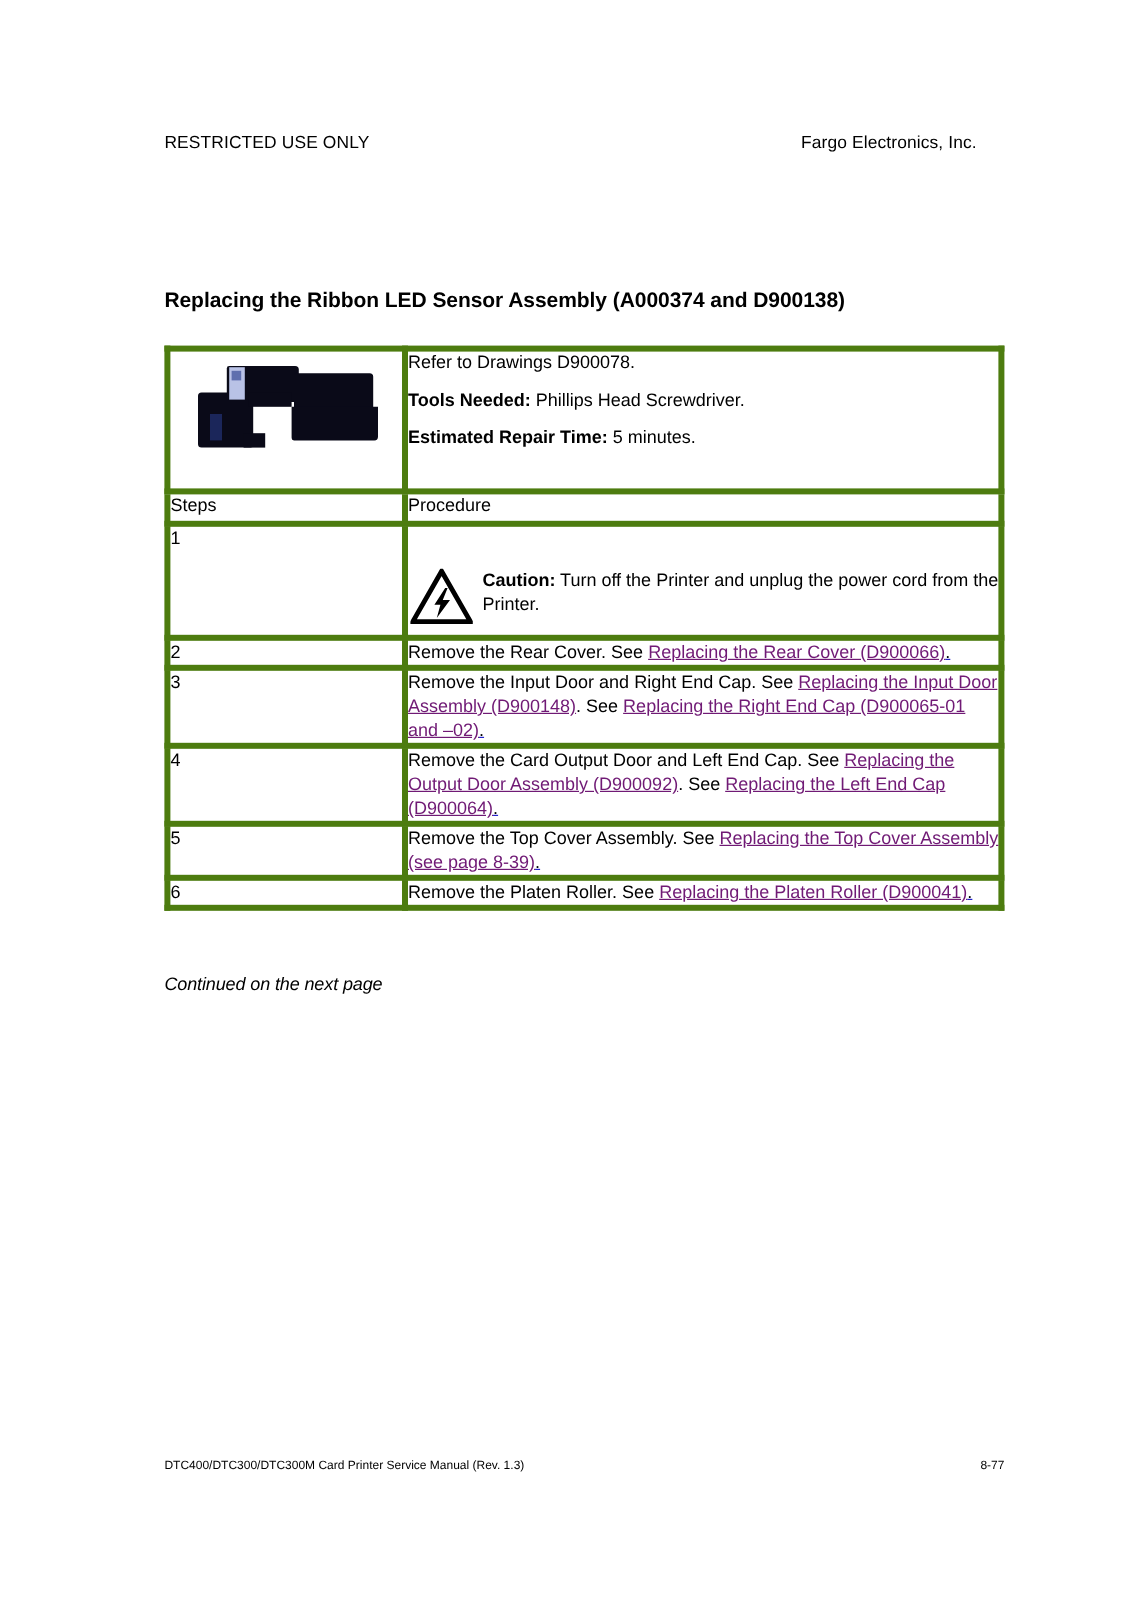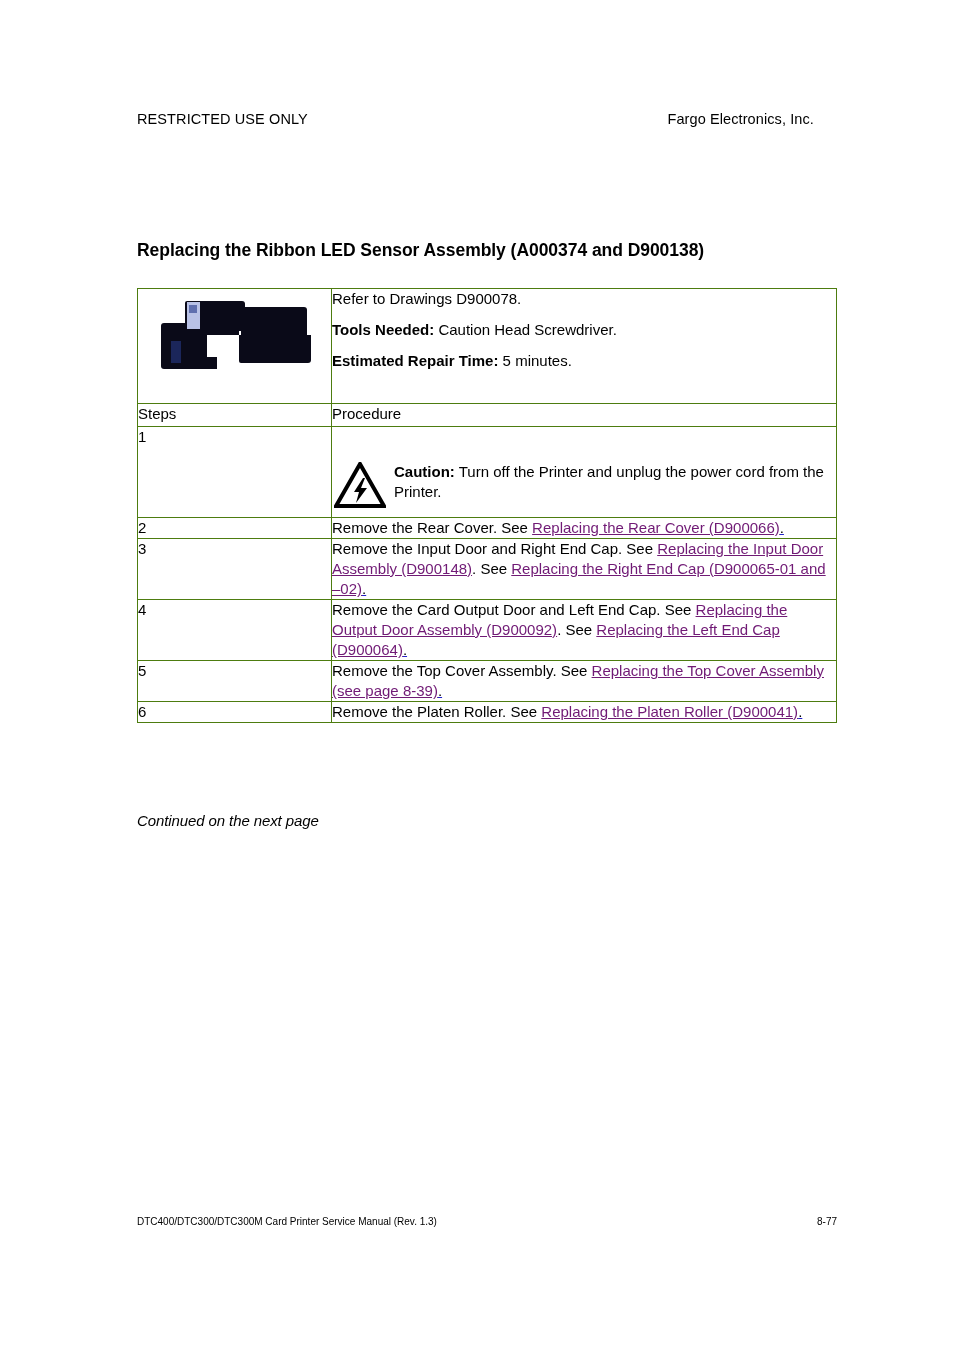--- a/index.html
+++ b/index.html
@@ -66,21 +66,21 @@
     position: absolute;
     left: 137px;
     top: 288px;
     width: 700px;
     border-collapse: collapse;
     table-layout: fixed;
     font-size: 15px;
     line-height: 20px;
   }
   .proc-table td, .proc-table th {
-    border: 1px solid #4d7c0f;
+    border: 5px solid #4d7c0f;
     vertical-align: top;
     padding: 0;
     text-align: left;
     font-weight: normal;
   }
 
   
   .cell-image {
     width: 193px;
     height: 114px;
@@ -238,21 +238,21 @@
             <div class="pp-blk pp-b4"></div>
             <div class="pp-blk pp-b5"></div>
             <div class="pp-blk pp-b6"></div>
             <div class="pp-sheen"></div>
             <div class="pp-tab"></div>
             <div class="pp-tab2"></div>
           </div>
         </td>
         <td class="cell-info">
           <p>Refer to Drawings D900078.</p>
-          <p><b>Tools Needed:</b><span> Caution Head Screwdriver.</span></p>
+          <p><b>Tools Needed:</b><span> Phillips Head Screwdriver.</span></p>
           <p><b>Estimated Repair Time:</b><span>  5 minutes.</span></p>
         </td>
       </tr>
 
       <tr>
         <th class="head-steps">Steps</th>
         <th class="head-proc">Procedure</th>
       </tr>
 
       <tr class="row-caution">

